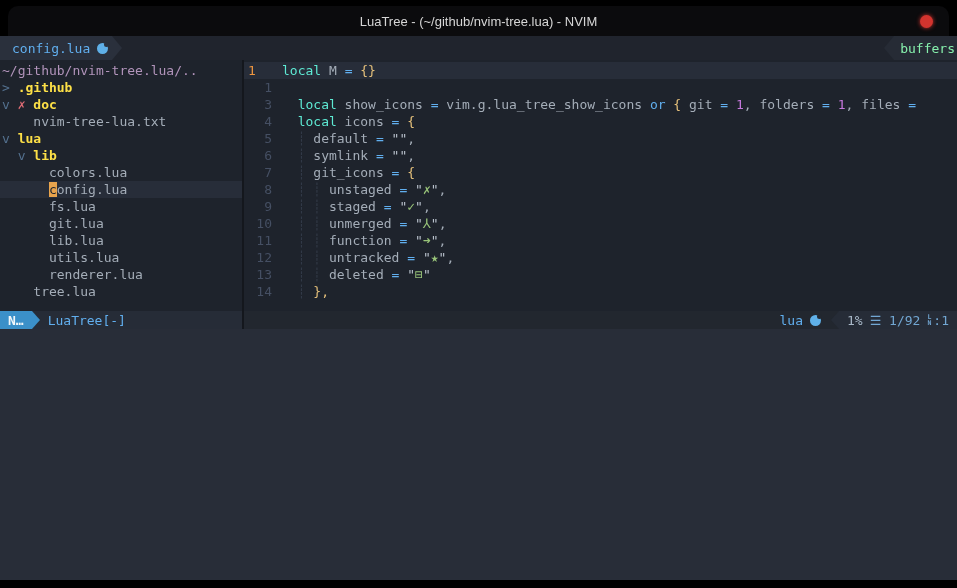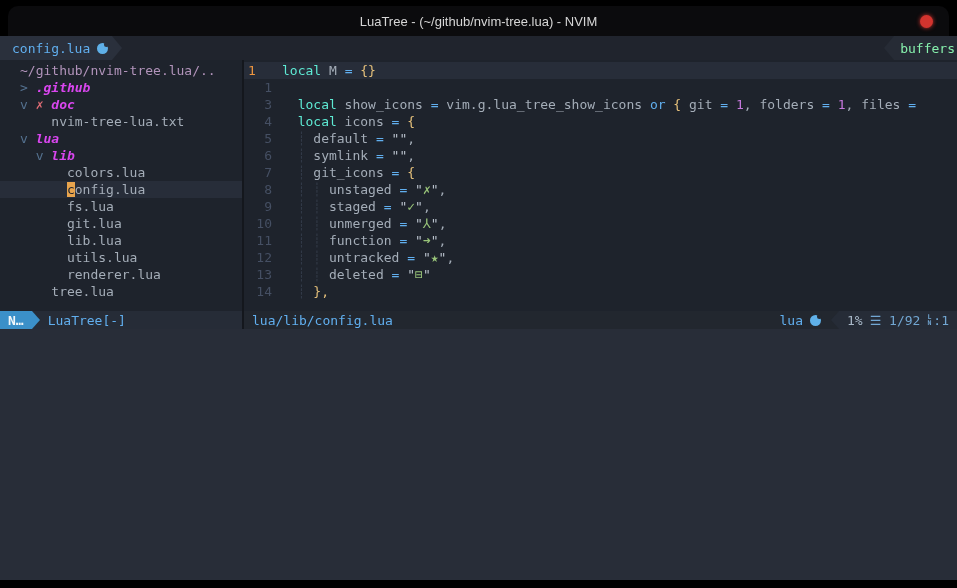--- a/index.html
+++ b/index.html
@@ -17,26 +17,26 @@
   .bufseg{background:#262b35;color:#86efac;display:flex;align-items:center;padding:0 2px 0 6px;}
   .spacer{flex:1;}
   .main{flex:1;display:flex;overflow:hidden;}
   .tree{width:242px;padding-top:2px;overflow:hidden;}
   .winsep{width:2px;background:#14171d;}
   .code{flex:1;padding-top:2px;overflow:hidden;}
   .row{height:17px;white-space:pre;}
   .cursorline{background:#272d39;}
   .num{display:inline-block;width:24px;text-align:right;color:#454f63;margin:0 10px 0 4px;}
   .num.cur{text-align:left;color:#ee9640;}
-  .t-path{color:#b294bb;} .t-chev{color:#54718f;} .t-folder{color:#d946ef;font-weight:bold;font-style:italic;}
+  .t-path{color:#b294bb;} .t-chev{color:#54718f;} .t-folder{color:#fde047;font-weight:bold;}
   .t-file{color:#a4adb8;} .t-red{color:#e06c75;}
   .t-kw{color:#5eead4;} .t-op{color:#61afef;} .t-br{color:#e5c07b;}
   .t-num{color:#c678dd;} .t-str{color:#98c379;} .t-q{color:#b9c1cc;} .t-g{color:#333b49;}
   .t-cursor{background:#e8a44d;color:#20252e;}
-  .tree .row{padding-left:20px;}
+  .tree .row{padding-left:2px;}
   .statusrow{height:18px;display:flex;}
   .stat-left{width:242px;background:#262c37;display:flex;align-items:stretch;}
   .modeseg{background:#3b90c9;color:#f2f7fa;display:flex;align-items:center;padding:0 8px;font-weight:bold;}
   .mode-arrow{width:0;height:0;border-top:9px solid transparent;border-bottom:9px solid transparent;border-left:8px solid #3b90c9;}
   .stat-lefttext{color:#61afef;display:flex;align-items:center;padding-left:8px;}
   .stat-sep{width:2px;background:#14171d;}
   .stat-right{flex:1;background:#22272f;display:flex;align-items:stretch;color:#61afef;}
   .stat-file{display:flex;align-items:center;padding-left:8px;}
   .stat-ft{display:flex;align-items:center;padding-right:10px;}
   .seg-arrow-l{width:0;height:0;border-top:9px solid transparent;border-bottom:9px solid transparent;border-right:8px solid #262c37;}
@@ -106,21 +106,20 @@
   </div>
 
   <div class="statusrow">
     <div class="stat-left">
       <div class="modeseg">N…</div>
       <div class="mode-arrow"></div>
       <div class="stat-lefttext">LuaTree[-]</div>
     </div>
     <div class="stat-sep"></div>
     <div class="stat-right">
-      <div class="stat-file">lua/lib/config.lua</div>
       <div class="spacer"></div>
       <div class="stat-ft">
         <span>lua</span>
         <span class="moon"></span>
       </div>
       <div class="seg-arrow-l"></div>
       <div class="posseg">
         <span class="pct">1%</span>
         <span class="lines-ind">☰ 1/92</span>
         <span class="colind">

